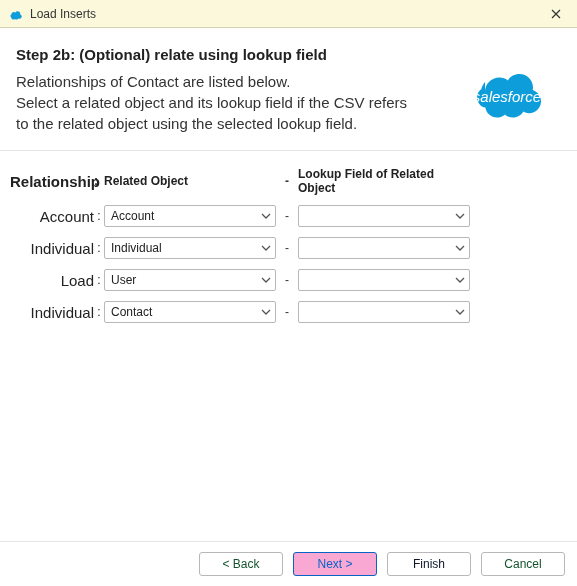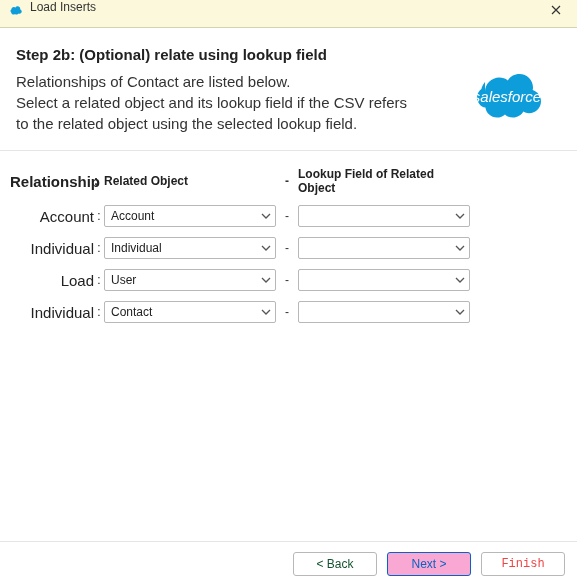--- a/index.html
+++ b/index.html
@@ -12,20 +12,21 @@
     width: 577px;
     height: 586px;
     overflow: hidden;
     position: relative;
   }
   .titlebar {
     height: 28px;
     background: #fbf8dc;
     border-bottom: 1px solid #d6d2b0;
     display: flex;
+    align-items: center;
     padding: 0 8px 0 6px;
   }
   .titlebar-icon {
     width: 18px; height: 18px;
     margin-right: 6px;
     display: flex; align-items: center; justify-content: center;
   }
   .title-text { flex: 1; font-size: 12px; color: #333; }
   .close-btn {
     width: 26px; height: 20px;
@@ -102,23 +103,22 @@
     display: flex; align-items: center; justify-content: center;
     cursor: pointer;
     color: #14532d;
   }
   .btn.primary {
     border: 1px solid #0a63c2;
     background: #f9a8d4;
     color: #0a63c2;
   }
   .btn.disabled {
-    color: #ef4444;
+    color: #0f172a;
     cursor: default;
-    font-family: Liberation Mono, monospace;
   }
 </style>
 </head>
 <body>
 
 <div class="titlebar">
   <span class="titlebar-icon">
     <svg viewBox="0 0 24 24">
         <path fill="#0d9dda" d="M7 13c0-2 1.6-3.6 3.6-3.6.8 0 1.5.3 2.1.7.6-1 1.7-1.6 2.9-1.6 1.9 0 3.4 1.5 3.4 3.4 0 .2 0 .4-.1.6 1.2.4 2.1 1.5 2.1 2.8 0 1.6-1.3 3-3 3-.5 0-1-.1-1.4-.4-.5.9-1.5 1.5-2.6 1.5-.8 0-1.5-.3-2-.8-.5.5-1.2.8-2 .8-1.5 0-2.7-1.1-2.9-2.5C6.9 16.7 6 15.6 6 14.3 6 13.8 6.4 13 7 13z"></path>
       </svg>
@@ -230,13 +230,14 @@
           </svg>
         </span>
       </div>
     </div>
 </div>
 
 <div class="footer">
   <div class="btn">&lt; Back</div>
   <div class="btn primary">Next &gt;</div>
   <div class="btn disabled">Finish</div>
+  <div class="btn">Cancel</div>
 </div>
 
 </body></html>

